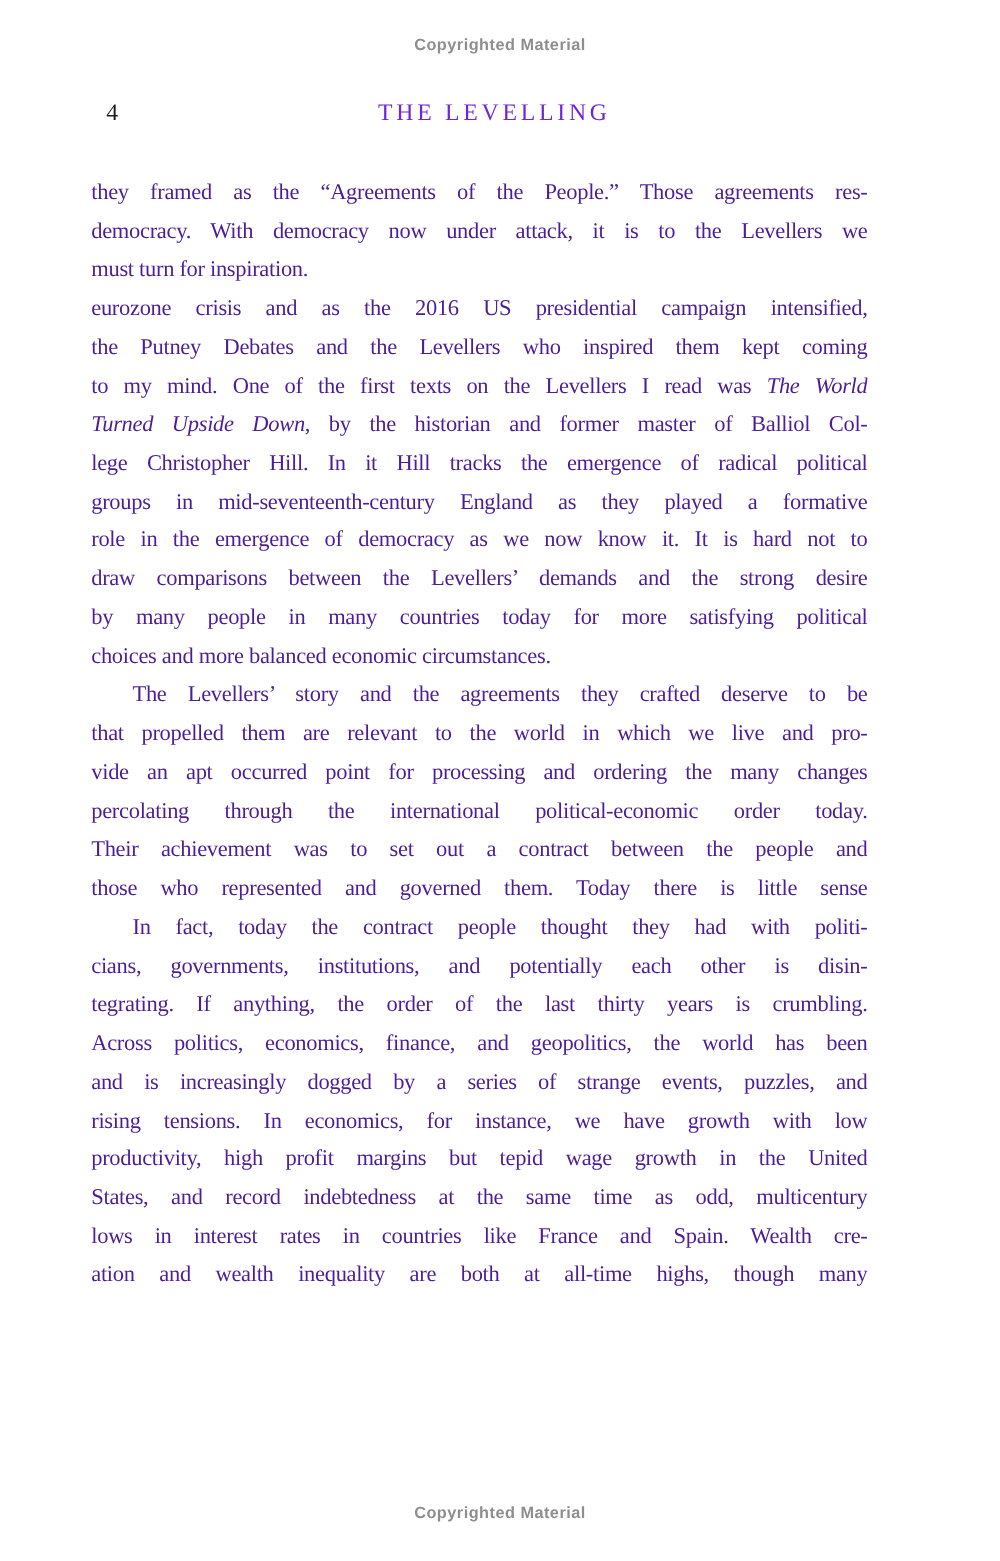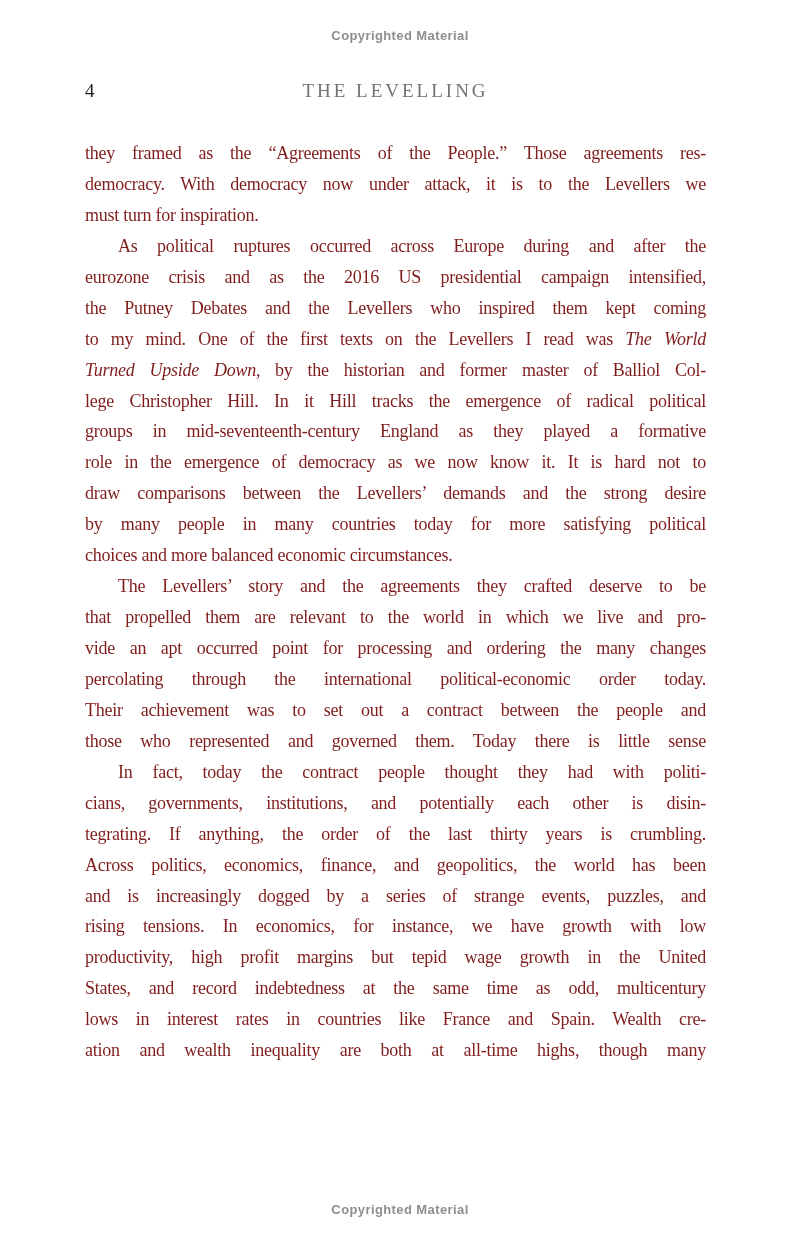--- a/index.html
+++ b/index.html
@@ -39,31 +39,31 @@
     position: absolute;
     left: 0;
     top: 0;
     font-size: 19px;
     color: #1c1c1c;
   }
   .running-head {
     text-align: center;
     font-size: 19px;
     letter-spacing: 3px;
-    color: #737373;
+    color: #6d28d9;
   }
 
   .body-text {
     position: absolute;
     top: 138px;
-    left: 85px;
+    left: 73px;
     width: 621px;
     font-size: 18px;
     letter-spacing: -0.25px;
-    color: #7f1d1d;
+    color: #4c1d95;
   }
   .paragraph { display: block; }
   .line {
     display: block;
     height: 30.95px;
     line-height: 30.95px;
     text-align: justify;
     text-align-last: justify;
     overflow: hidden;
     white-space: normal;
@@ -84,21 +84,20 @@
     <div class="running-head">THE LEVELLING</div>
   </div>
 
   <div class="body-text">
       <div class="paragraph">
         <div class="line">they framed as the “Agreements of the People.” Those agreements res-</div>
         <div class="line">democracy. With democracy now under attack, it is to the Levellers we</div>
         <div class="line last">must turn for inspiration.</div>
       </div>
       <div class="paragraph">
-        <div class="line indent">As political ruptures occurred across Europe during and after the</div>
         <div class="line">eurozone crisis and as the 2016 US presidential campaign intensified,</div>
         <div class="line">the Putney Debates and the Levellers who inspired them kept coming</div>
         <div class="line">to my mind. One of the first texts on the Levellers I read was <i>The World</i></div>
         <div class="line"><i>Turned Upside Down</i><span>, by the historian and former master of Balliol Col-</span></div>
         <div class="line">lege Christopher Hill. In it Hill tracks the emergence of radical political</div>
         <div class="line">groups in mid-seventeenth-century England as they played a formative</div>
         <div class="line">role in the emergence of democracy as we now know it. It is hard not to</div>
         <div class="line">draw comparisons between the Levellers’ demands and the strong desire</div>
         <div class="line">by many people in many countries today for more satisfying political</div>
         <div class="line last">choices and more balanced economic circumstances.</div>

